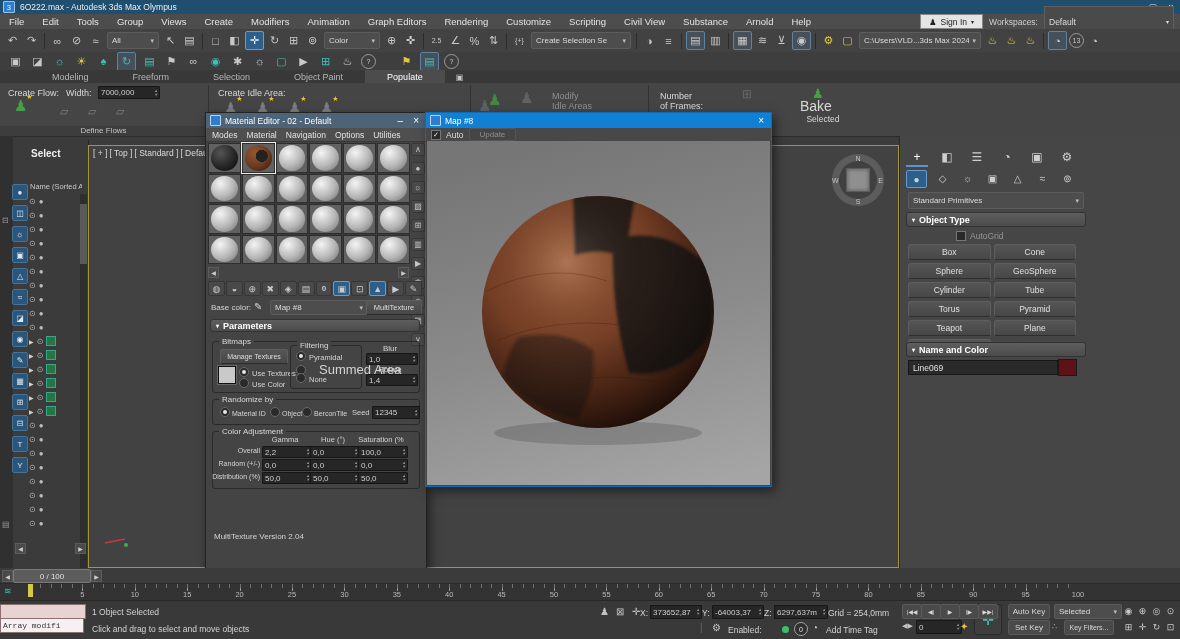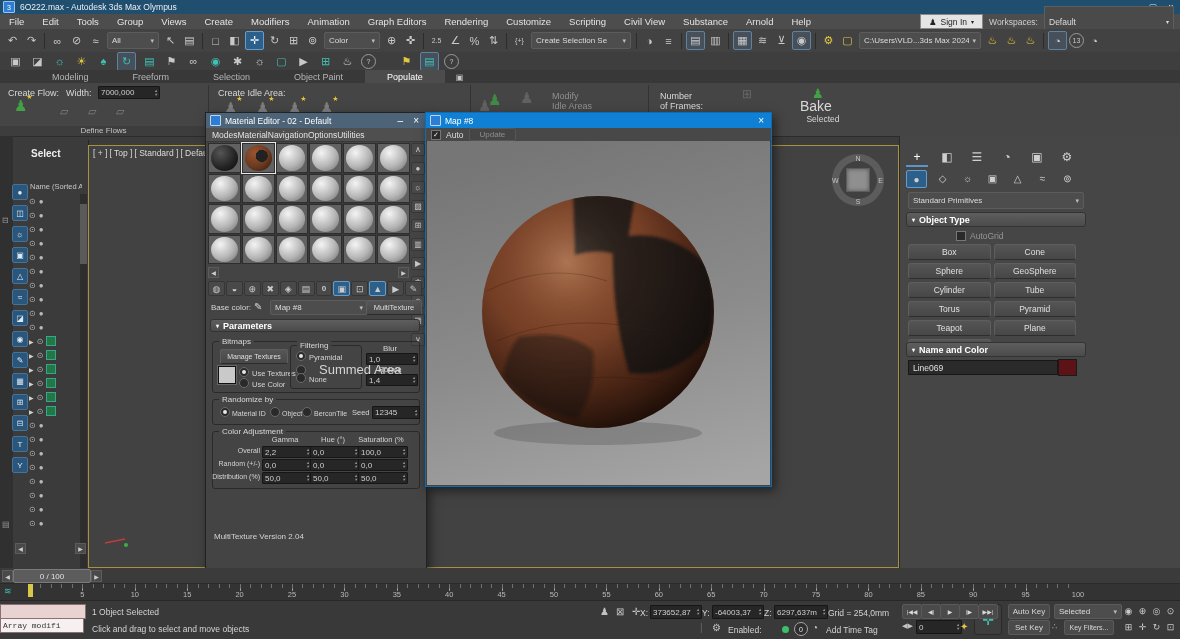--- a/index.html
+++ b/index.html
@@ -77,21 +77,21 @@
   .rollout .arr{font-size:6px}
   .objbtn{background:linear-gradient(#555,#474747);border:1px solid #5e5e5e;border-bottom-color:#2e2e2e;border-radius:3px;color:#e0e0e0;font-size:8.5px;height:14px;display:flex;align-items:center;justify-content:center}
   
   .fwin{background:#444;border:1px solid #222;box-shadow:3px 4px 10px rgba(0,0,0,.5)}
   .wtitle{height:15px;display:flex;align-items:center;padding:0 4px;gap:4px}
   .wtitle .wicon{width:9px;height:9px;background:#2d7dd2;border:1px solid #bcd6ee;border-radius:1px}
   .wtitle .wt{font-size:8.5px;color:#fff;flex:1;white-space:nowrap;overflow:hidden}
   .wtitle .wx{color:#fff;font-size:10px;padding:0 3px}
   #me-window{left:205px;top:112px;width:220px;height:496px}
   #me-window .wtitle{background:#4c6378}
-  #me-menu{height:13px;background:#4f4f4f;border-bottom:1px solid #383838;display:flex;align-items:center;padding-left:6px}
+  #me-menu{height:13px;background:#4f4f4f;border-bottom:1px solid #383838;display:flex;align-items:center;gap:9px;padding-left:6px}
   #me-menu div{font-size:8.5px;color:#e2e2e2}
   #me-slots{position:absolute;left:2px;top:30px;width:202px;height:121px;background:#3a3a3a;display:grid;grid-template-columns:repeat(6,1fr);grid-template-rows:repeat(4,1fr);gap:1px}
   .slot{background:#616161;border:1px solid #2e2e2e;position:relative}
   .slot .ball{position:absolute;left:2px;top:1px;right:2px;bottom:1px;border-radius:50%;background:radial-gradient(circle at 35% 30%,#f4f4f4,#b5b5b5 55%,#6d6d6d)}
   .slot.dark .ball{background:radial-gradient(circle at 35% 30%,#555,#222 60%,#0a0a0a)}
   .slot.wood .ball{background:radial-gradient(circle at 62% 42%,#222 0 26%,transparent 27%),radial-gradient(circle at 35% 30%,#96552f,#6b3a20 55%,#2f170c)}
   .slot.sel{outline:1px solid #e8e8e8;outline-offset:0}
   #me-right{position:absolute;right:1px;top:30px;width:14px;display:flex;flex-direction:column;gap:6px;align-items:center}
   .mric{width:12px;height:11px;display:flex;align-items:center;justify-content:center;color:#c9c9c9;font-size:8px;background:#4a4a4a;border:1px solid #383838;border-radius:2px}
   #me-toolbar{position:absolute;left:2px;top:168px;width:214px;height:15px;display:flex;gap:1px;align-items:center}

